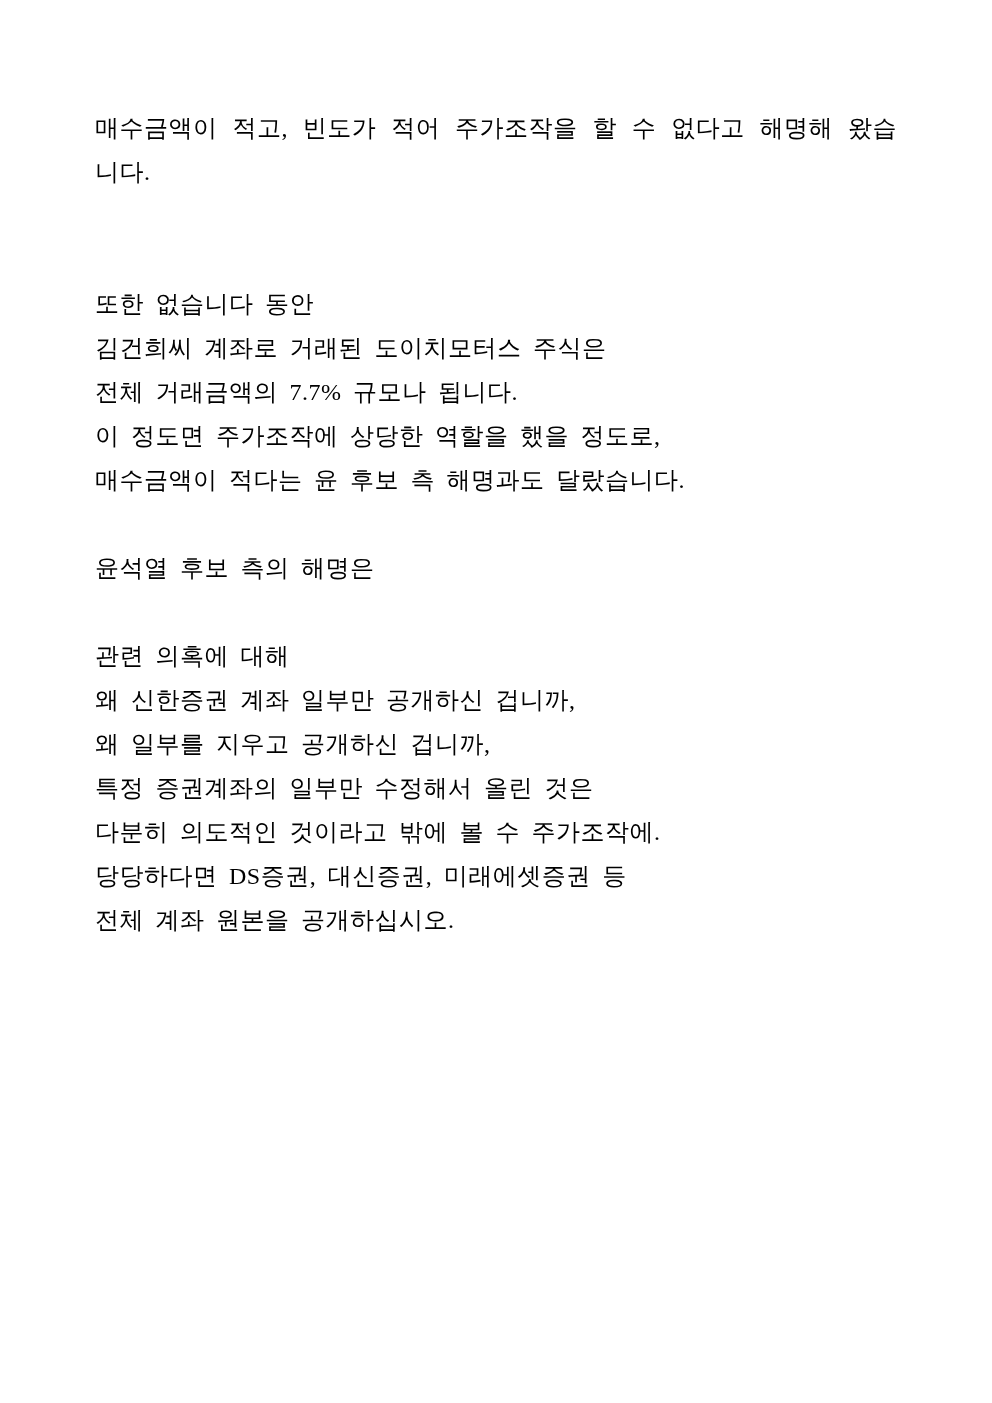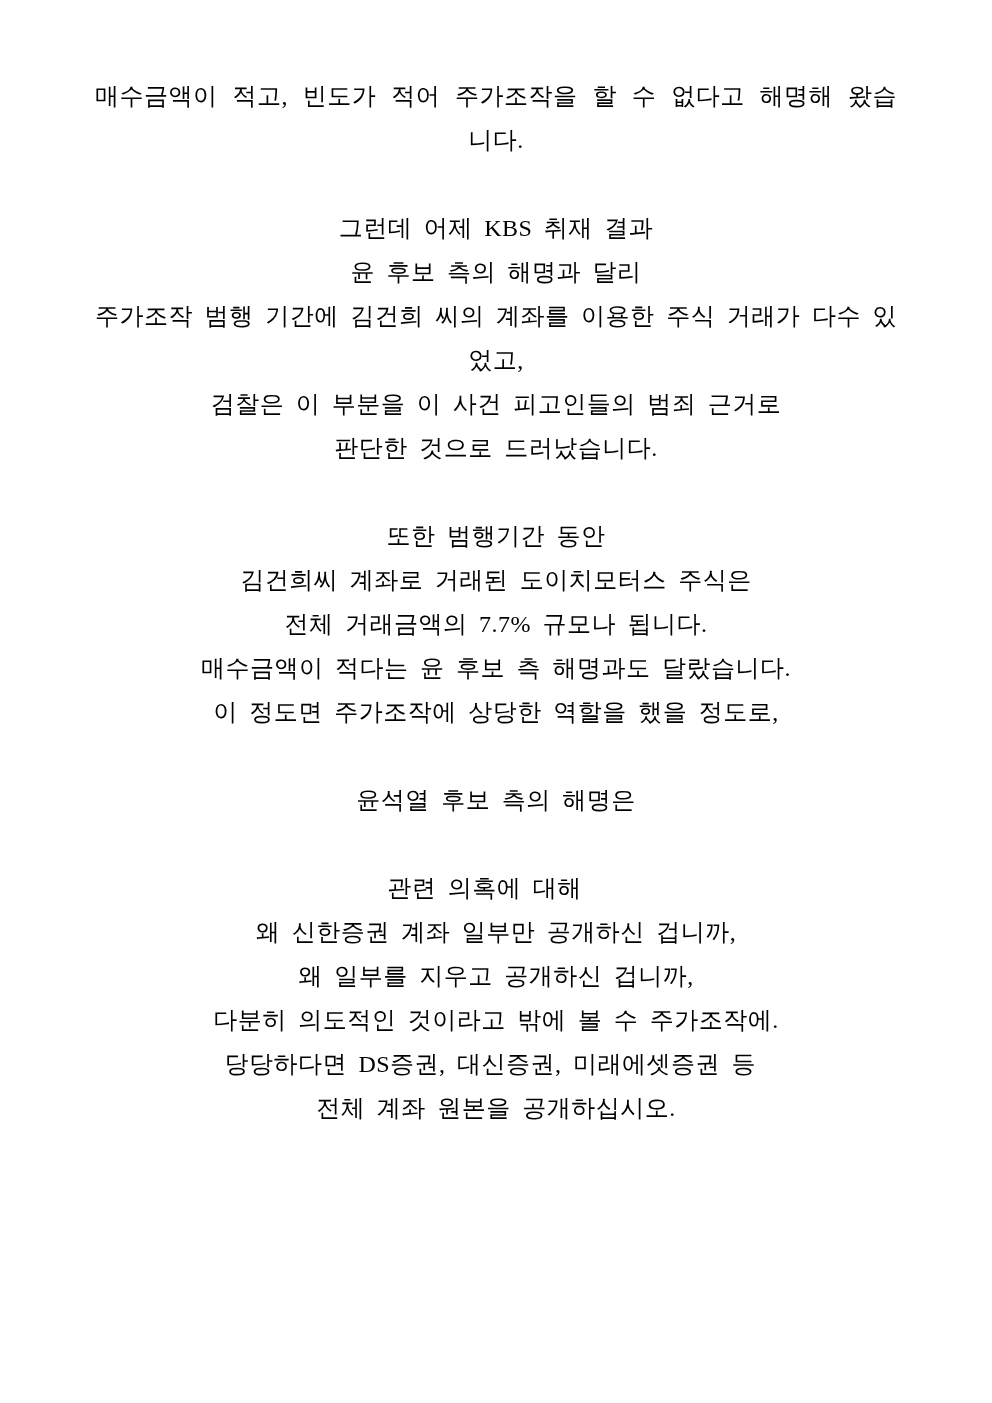--- a/index.html
+++ b/index.html
@@ -6,33 +6,32 @@
     margin: 0;
     padding: 0;
     background: #ffffff;
   }
   .page {
     position: relative;
     width: 992px;
     height: 1403px;
     background: #ffffff;
     box-sizing: border-box;
-    padding: 74px 95px 0 95px;
+    padding: 106px 95px 0 95px;
     font-family: "Liberation Serif", "DejaVu Serif", serif;
     color: #000000;
     overflow: hidden;
   }
   .para { margin: 0; }
   .line {
     font-size: 24px;
     line-height: 44px;
     word-spacing: 5px;
     white-space: pre-wrap;
     letter-spacing: 0.5px;
-    text-align: center;
   }
   
   .justify-full {
     text-align: justify;
     text-align-last: justify;
   }
   
   .u {
     text-decoration-thickness: 1.5px;
     text-underline-offset: 5px;
@@ -44,49 +43,42 @@
 
 <div class="page">
 
   <div class="para">
     <div class="line justify-full">매수금액이 적고, 빈도가 적어 주가조작을 할 수 없다고 해명해 왔습</div>
     <div class="line">니다.</div>
   </div>
 
   <div class="gap"></div>
 
-  <div class="para">
-    <div class="line">그런데 어제 KBS 취재 결과</div>
-    <div class="line">윤 후보 측의 해명과 달리</div>
-    <div class="line justify-full">주가조작 범행 기간에 김건희 씨의 계좌를 이용한 주식 거래가 다수 있</div>
-    <div class="line">었고,</div>
-    <div class="line">검찰은 이 부분을 이 사건 피고인들의 범죄 근거로</div>
-    <div class="line">판단한 것으로 드러났습니다.</div>
-  </div>
 
   <div class="gap"></div>
 
   <div class="para">
-    <div class="line">또한 범행기간 동안</div>
+    <div class="line">또한 없습니다 동안</div>
     <div class="line">김건희씨 계좌로 거래된 도이치모터스 주식은</div>
     <div class="line">전체 거래금액의 7.7% 규모나 됩니다.</div>
+    <div class="line">이 정도면 주가조작에 상당한 역할을 했을 정도로,</div>
     <div class="line">매수금액이 적다는 윤 후보 측 해명과도 달랐습니다.</div>
-    <div class="line">이 정도면 주가조작에 상당한 역할을 했을 정도로,</div>
   </div>
 
   <div class="gap"></div>
 
   <div class="para">
     <div class="line">윤석열 후보 측의 해명은</div>
   </div>
 
   <div class="gap"></div>
 
   <div class="para">
     <div class="line u">관련 의혹에 대해&nbsp;&nbsp;</div>
     <div class="line u">왜 신한증권 계좌 일부만 공개하신 겁니까,</div>
     <div class="line u">왜 일부를 지우고 공개하신 겁니까,</div>
+    <div class="line u">특정 증권계좌의 일부만 수정해서 올린 것은</div>
     <div class="line u">다분히 의도적인 것이라고 밖에 볼 수 주가조작에.</div>
     <div class="line u">당당하다면 DS증권, 대신증권, 미래에셋증권 등&nbsp;</div>
     <div class="line u">전체 계좌 원본을 공개하십시오.</div>
   </div>
 
 </div>
 
 </body></html>

